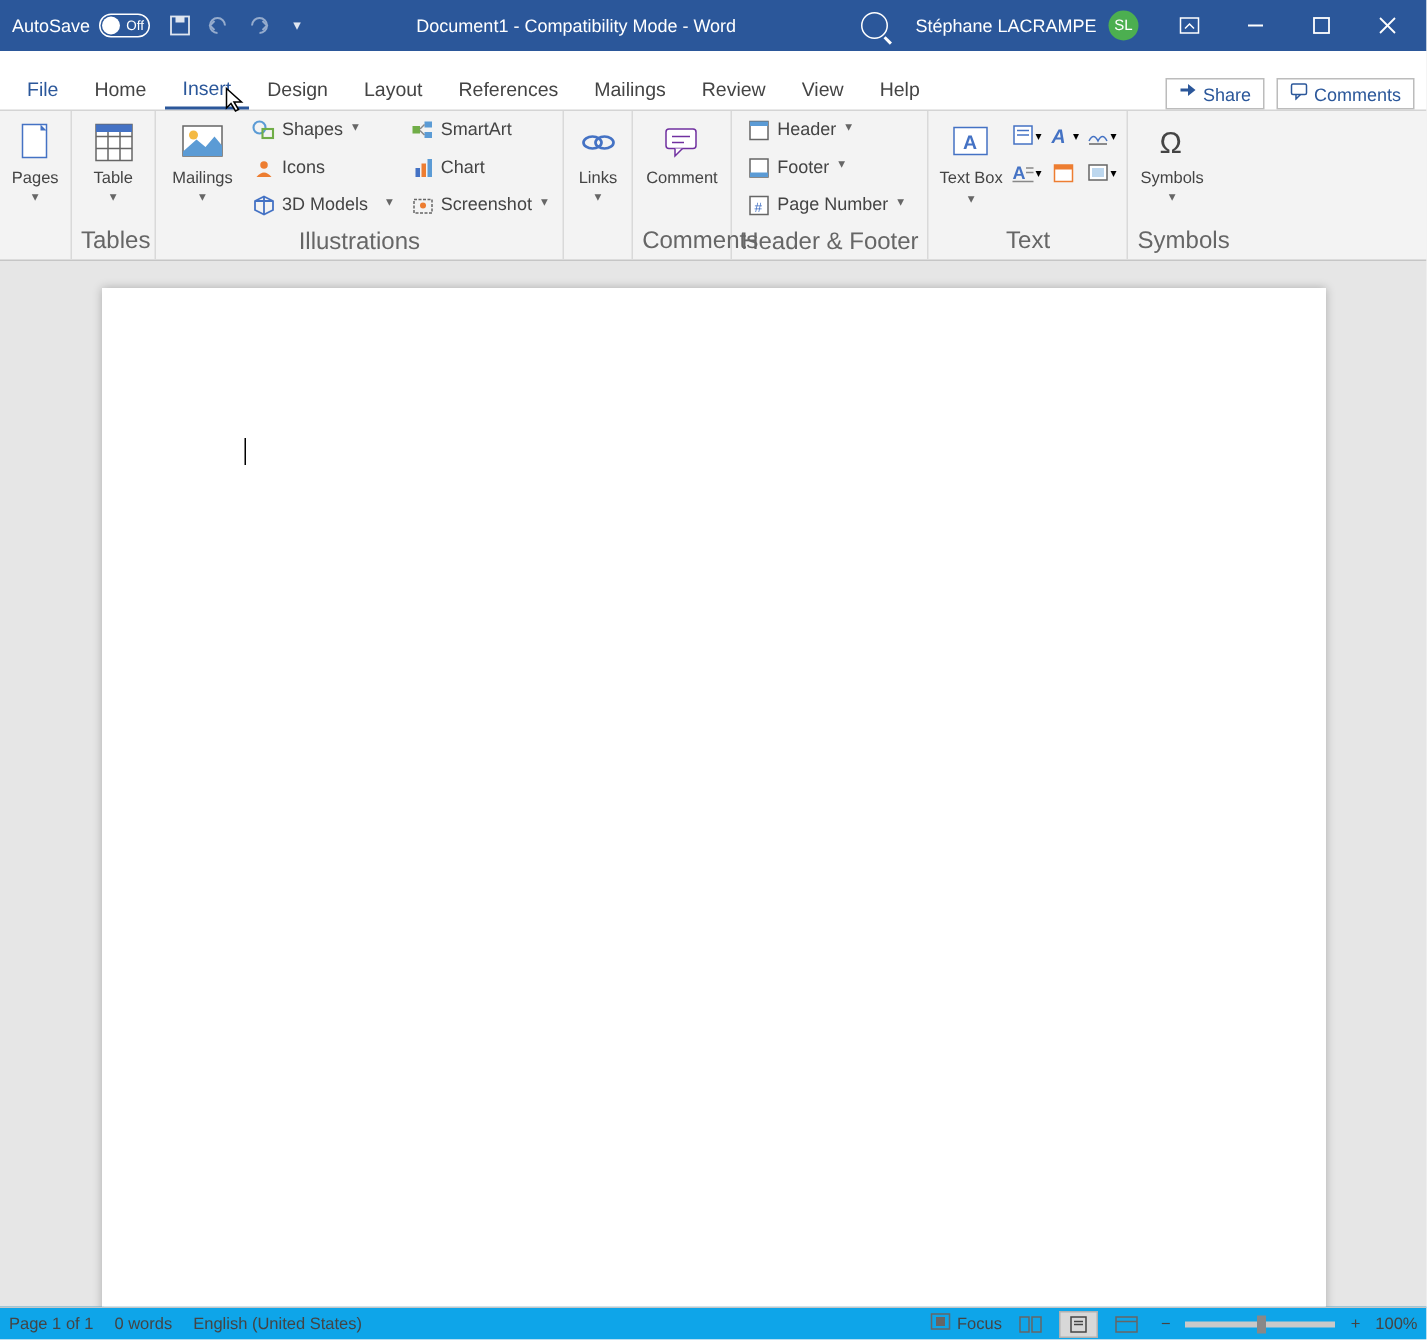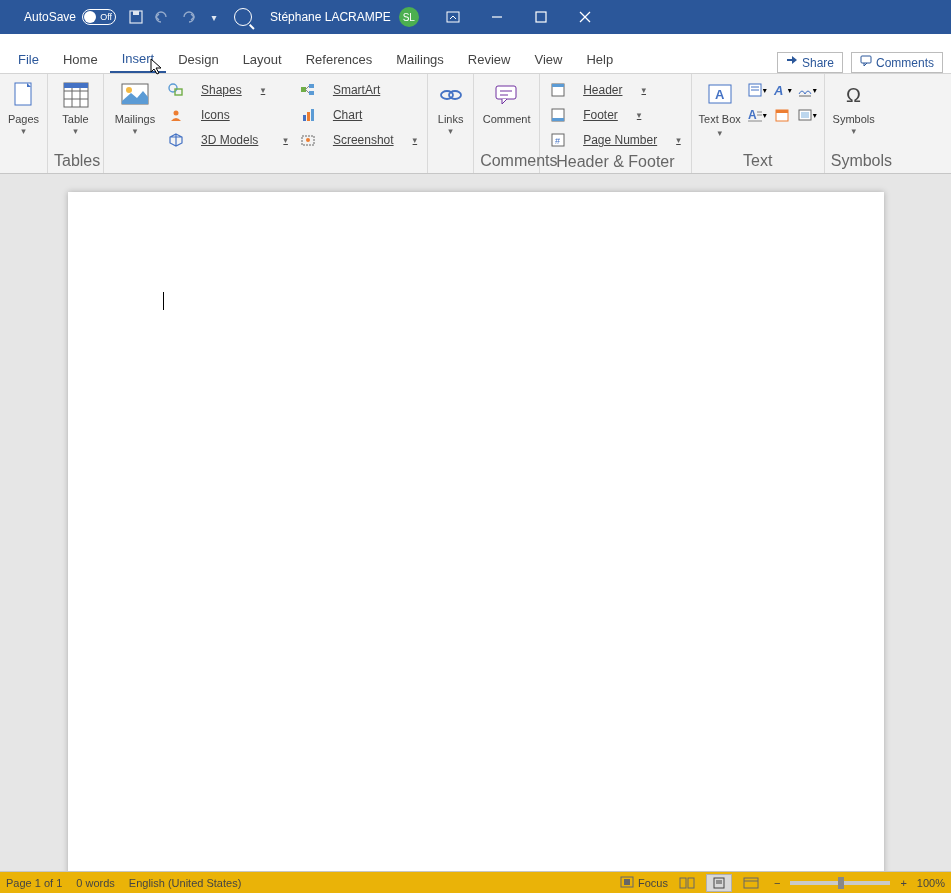--- a/index.html
+++ b/index.html
@@ -1,20 +1,20 @@
 <!DOCTYPE html>
 <html><head>
 <meta charset="utf-8">
 <style>
 * { margin: 0; padding: 0; box-sizing: border-box; font-family: "Segoe UI", sans-serif; }
 body { background: #e6e6e6; width: 951px; height: 893px; overflow: hidden; display: flex; flex-direction: column; }
 
 
 .titlebar { background: #2b579a; height: 34px; display: flex; align-items: center; color: #fff; font-size: 12px; padding: 0 4px; }
-.autosave { display: flex; align-items: center; gap: 6px; margin-left: 20px; }
+.autosave { display: flex; align-items: center; gap: 6px; margin-left: 4px; }
 .autosave-toggle { width: 34px; height: 16px; border: 1px solid #fff; border-radius: 8px; position: relative; font-size: 9px; display: flex; align-items: center; justify-content: flex-end; padding-right: 3px; color: #fff; }
 .autosave-toggle::before { content:""; position:absolute; left:1px; top:1px; width:12px; height:12px; border-radius:50%; background:#fff; }
 .qat { display: flex; align-items: center; gap: 10px; margin-left: 12px; }
 .qat-icon { width: 16px; height: 16px; display:flex; align-items:center; justify-content:center; opacity:.85; }
 .title-center { flex: 1; text-align: center; font-size: 12px; }
 .search-circle { width:18px; height:18px; border:1.5px solid #fff; border-radius:50%; position:relative; margin: 0 18px 0 12px; }
 .search-circle::after { content:""; position:absolute; width:6px; height:1.5px; background:#fff; bottom:-2px; right:-4px; transform:rotate(45deg); }
 .user { display:flex; align-items:center; gap:8px; font-size:12px; }
 .avatar { width:20px; height:20px; border-radius:50%; background:#4caf50; display:flex; align-items:center; justify-content:center; font-size:10px; color:#fff; }
 .winbtns { display:flex; align-items:center; gap:0; margin-left:12px; }
@@ -31,34 +31,34 @@
 
 
 .ribbon { background:#f3f3f3; height:100px; display:flex; border-bottom:1px solid #c6c6c6; }
 .group { display:flex; flex-direction:column; border-right:1px solid #d9d9d9; padding:2px 6px 0; }
 .group-body { flex:1; display:flex; align-items:flex-start; gap:4px; }
 .group-label { text-align:center; font-size:16px; color:#666; padding:2px 0 3px; }
 .bigbtn { display:flex; flex-direction:column; align-items:center; justify-content:flex-start; width:46px; padding-top:4px; font-size:11px; color:#444; line-height:1.2; text-align:center; }
 .bigbtn .icon { width:30px; height:30px; margin-bottom:3px; display:flex; align-items:center; justify-content:center; }
 .bigbtn .caret { font-size:9px; color:#666; }
 .smallcol { display:flex; flex-direction:column; gap:3px; padding-top:3px; }
-.smallbtn { display:flex; align-items:center; gap:17px; font-size:12px; color:#444; height:22px; padding:0 4px; white-space:nowrap;text-decoration:underline; }
+.smallbtn { display:flex; align-items:flex-start; gap:4px; font-size:12px; color:#444; height:22px; padding:0 4px; white-space:nowrap; }
 .smallbtn .caret { font-size:9px; color:#666; margin-left:2px; }
 .iconbox { width:16px; height:16px; display:flex; align-items:center; justify-content:center; }
 .textgrid { display:grid; grid-template-columns: repeat(3, 22px); grid-auto-rows:22px; gap:3px; padding-top:3px; }
 .textgrid .cell { display:flex; align-items:center; justify-content:center; }
 .disabled-icon svg * { stroke:#b8b8b8 !important; fill:#b8b8b8 !important; }
 
 
 .docarea { flex:1; background:#e6e6e6; overflow:hidden; display:flex; justify-content:center; padding-top:18px; }
 .page { width:816px; height:700px; background:#fff; box-shadow:0 0 6px rgba(0,0,0,.25); position:relative; }
 .text-cursor { position:absolute; left:95px; top:100px; width:1px; height:18px; background:#000; }
 
 
-.statusbar { height:22px; background:#eab308; border-top:1px solid #c6c6c6; display:flex; align-items:center; font-size:11px; color:#444; padding:0 6px; gap:14px; }
+.statusbar { height:22px; background:#0ea5e9; border-top:1px solid #c6c6c6; display:flex; align-items:center; font-size:11px; color:#444; padding:0 6px; gap:14px; }
 .statusbar .right { margin-left:auto; display:flex; align-items:center; gap:6px; }
 .viewbtn { width:26px; height:18px; display:flex; align-items:center; justify-content:center; border:1px solid transparent; }
 .viewbtn.active { background:#d8d8d8; border:1px solid #b0b0b0; }
 .zoom-slider { width:100px; height:4px; background:#c9c9c9; position:relative; }
 .zoom-slider::after { content:""; position:absolute; left:48px; top:-4px; width:6px; height:12px; background:#888; }
 .focus { display:flex; align-items:center; gap:4px; }
 </style>
 </head>
 <body>
 
@@ -81,20 +81,21 @@
         </svg>
       </span>
     <span class="qat-icon" style="opacity:.5">
         <svg width="16" height="14" viewBox="0 0 16 14">
           <path d="M4 7 A5 5 0 1 1 9 12" fill="none" stroke="#fff" stroke-width="1.3"></path>
           <path d="M11 4 L14 7 L11 10" fill="none" stroke="#fff" stroke-width="1.3"></path>
         </svg>
       </span>
     <span class="qat-icon" style="font-size:10px">▾</span>
   </div>
+  <div class="title-center">Document1  -  Compatibility Mode  -  Word</div>
   <span class="search-circle"></span>
   <div class="user">
     <span>Stéphane LACRAMPE</span>
     <span class="avatar">SL</span>
   </div>
   <div class="winbtns">
     <span class="winbtn">
         <svg width="14" height="12">
           <rect x="1" y="1" width="12" height="10" fill="none" stroke="#fff"></rect>
           <path d="M4 8 L7 5 L10 8" fill="none" stroke="#fff"></path>
@@ -260,20 +261,21 @@
               <svg width="14" height="14">
                 <rect x="1" y="3" width="12" height="9" fill="none" stroke="#666" stroke-dasharray="2 1"></rect>
                 <circle cx="7" cy="7" r="2" fill="#ed7d31"></circle>
               </svg>
             </span>
           <span>Screenshot</span>
             <span class="caret">▾</span>
         </div>
       </div>
     </div>
+    <div class="group-label">Illustrations</div>
   </div>
 
 
 
   <div class="group" style="width:46px">
     <div class="group-body">
       <div class="bigbtn">
         <span class="icon">
             <svg width="26" height="20">
               <ellipse cx="9" cy="10" rx="6" ry="4" fill="none" stroke="#4472c4" stroke-width="1.8"></ellipse>

